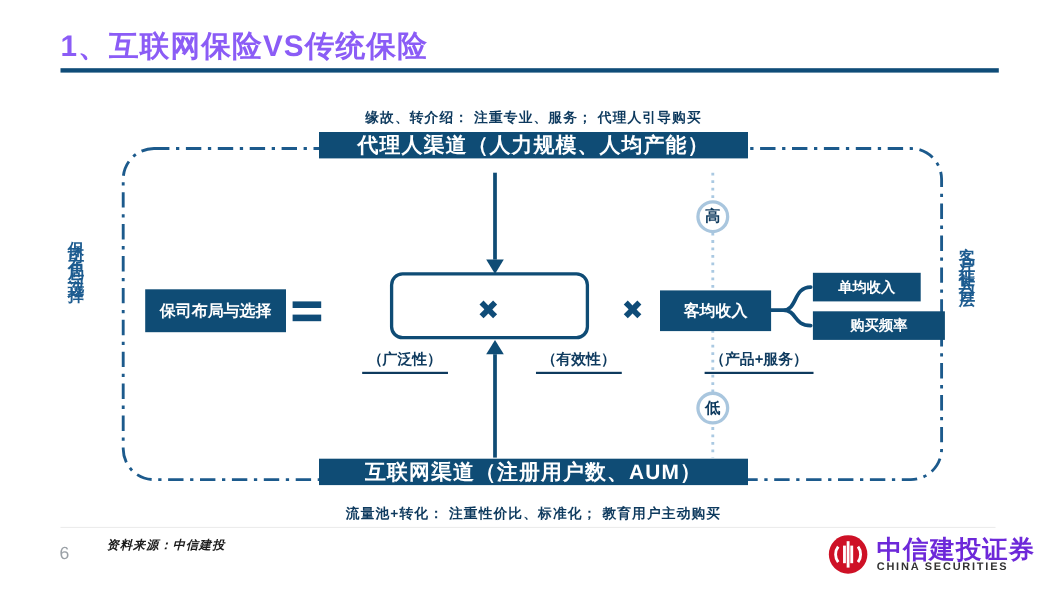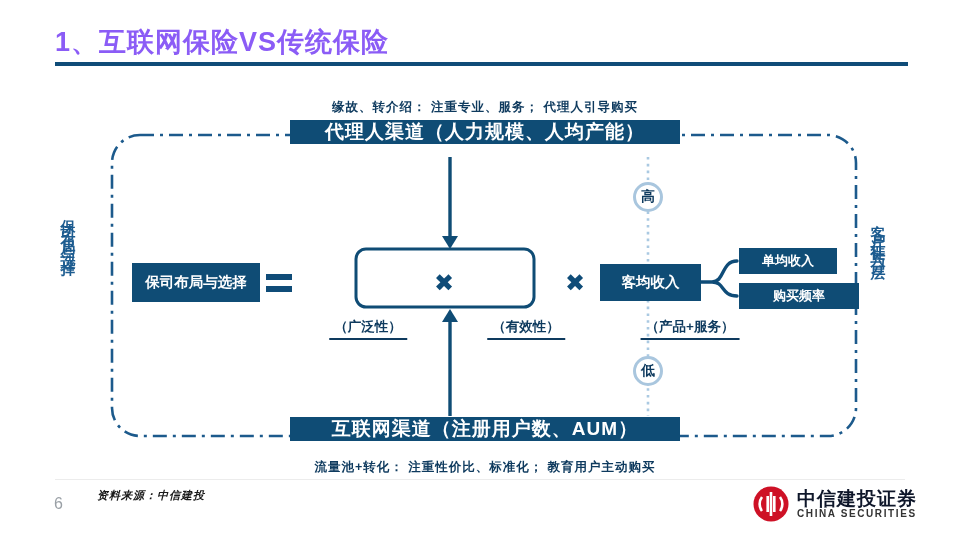--- a/index.html
+++ b/index.html
@@ -48,21 +48,21 @@
     z-index:2;width:30px;height:30px;border-radius:50%;background:#ffffff;
     border:3px solid #a9c6de;color:#0e3a5e;font-weight:bold;font-size:14px;
     display:flex;align-items:center;justify-content:center;
   }
   
   .foot-rule{left:55px;top:479px;width:850px;height:1px;background:#ececec;z-index:2;}
   .source{left:97px;top:488px;z-index:2;font-size:11px;font-style:italic;font-weight:bold;color:#1a1a1a;letter-spacing:1px;}
   .pagenum{left:54px;top:495px;z-index:2;font-size:16px;color:#9aa0a6;}
   .logo{left:752px;top:485px;z-index:2;display:flex;align-items:center;gap:7px;}
   .logo-text{display:flex;flex-direction:column;line-height:1.05;}
-  .logo-cn{font-size:19px;font-weight:bold;color:#0f172a;letter-spacing:1px;}
+  .logo-cn{font-size:23px;font-weight:bold;color:#6d28d9;letter-spacing:1px;}
   .logo-en{font-size:10px;font-weight:bold;color:#333333;letter-spacing:1.6px;}
 </style>
 </head>
 <body>
 
 <div class="slide">
 
   <div class="abs title">1、互联网保险VS传统保险</div>
   <div class="abs title-rule"></div>
 

